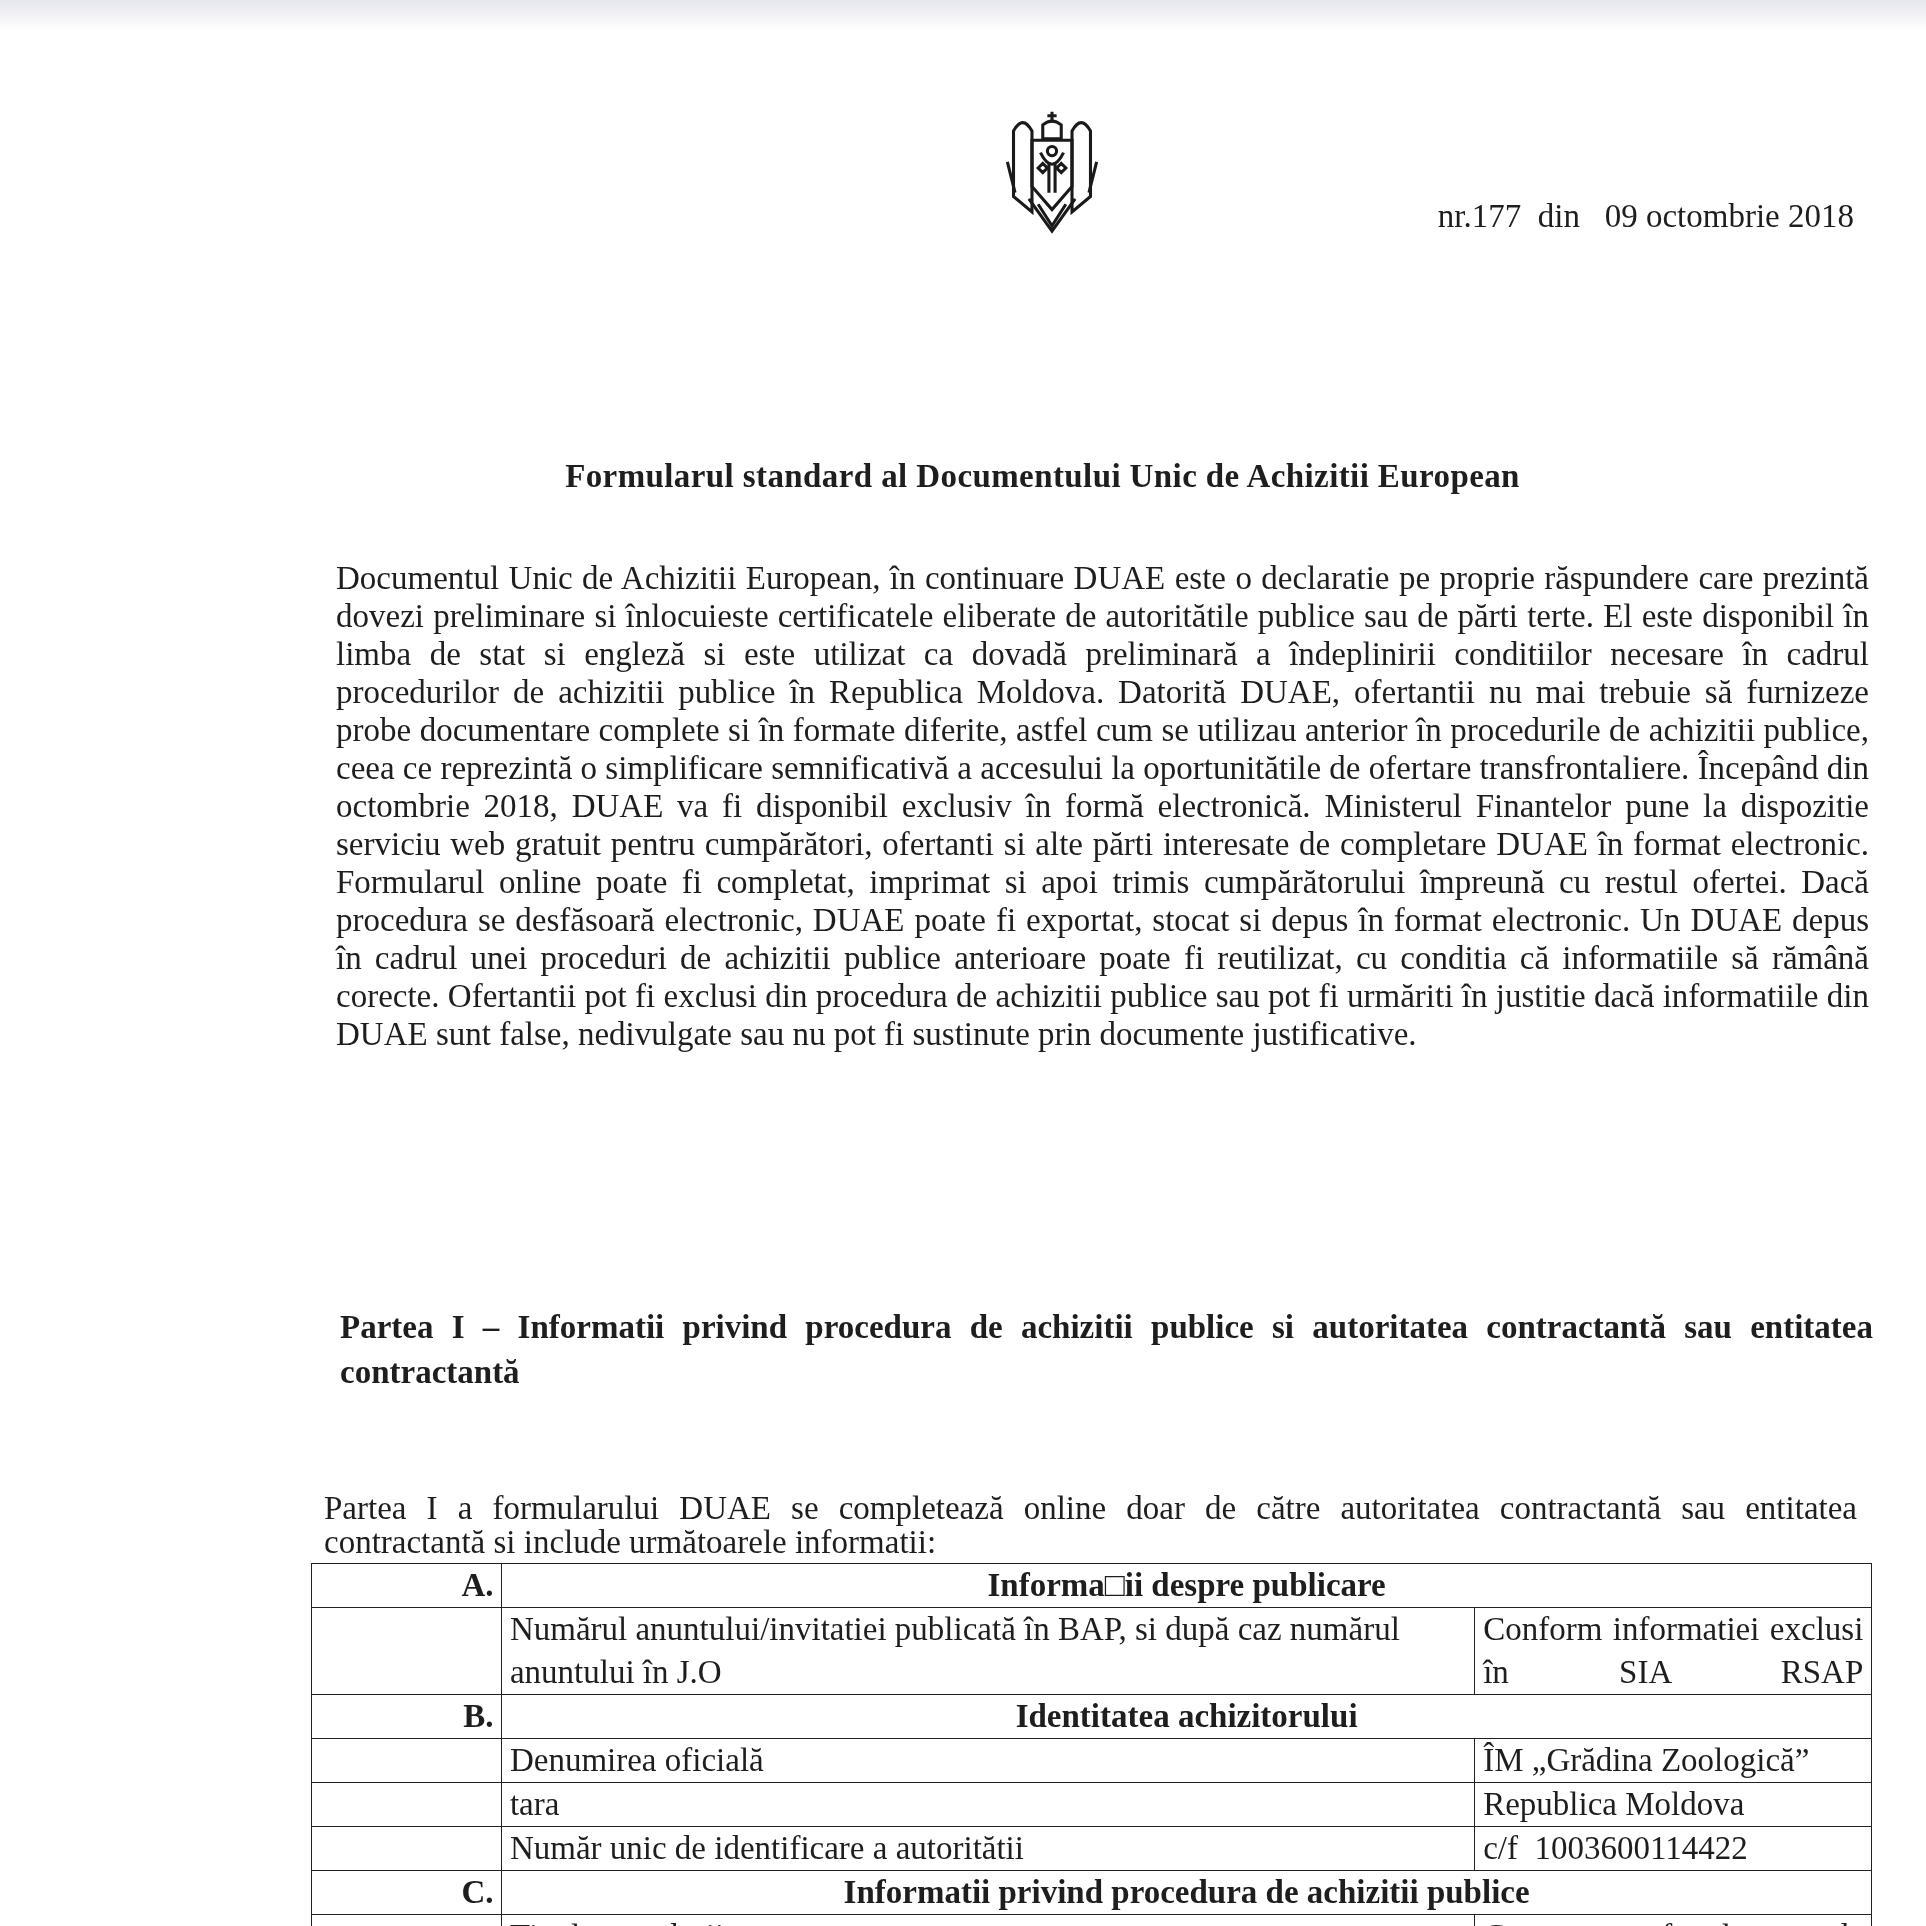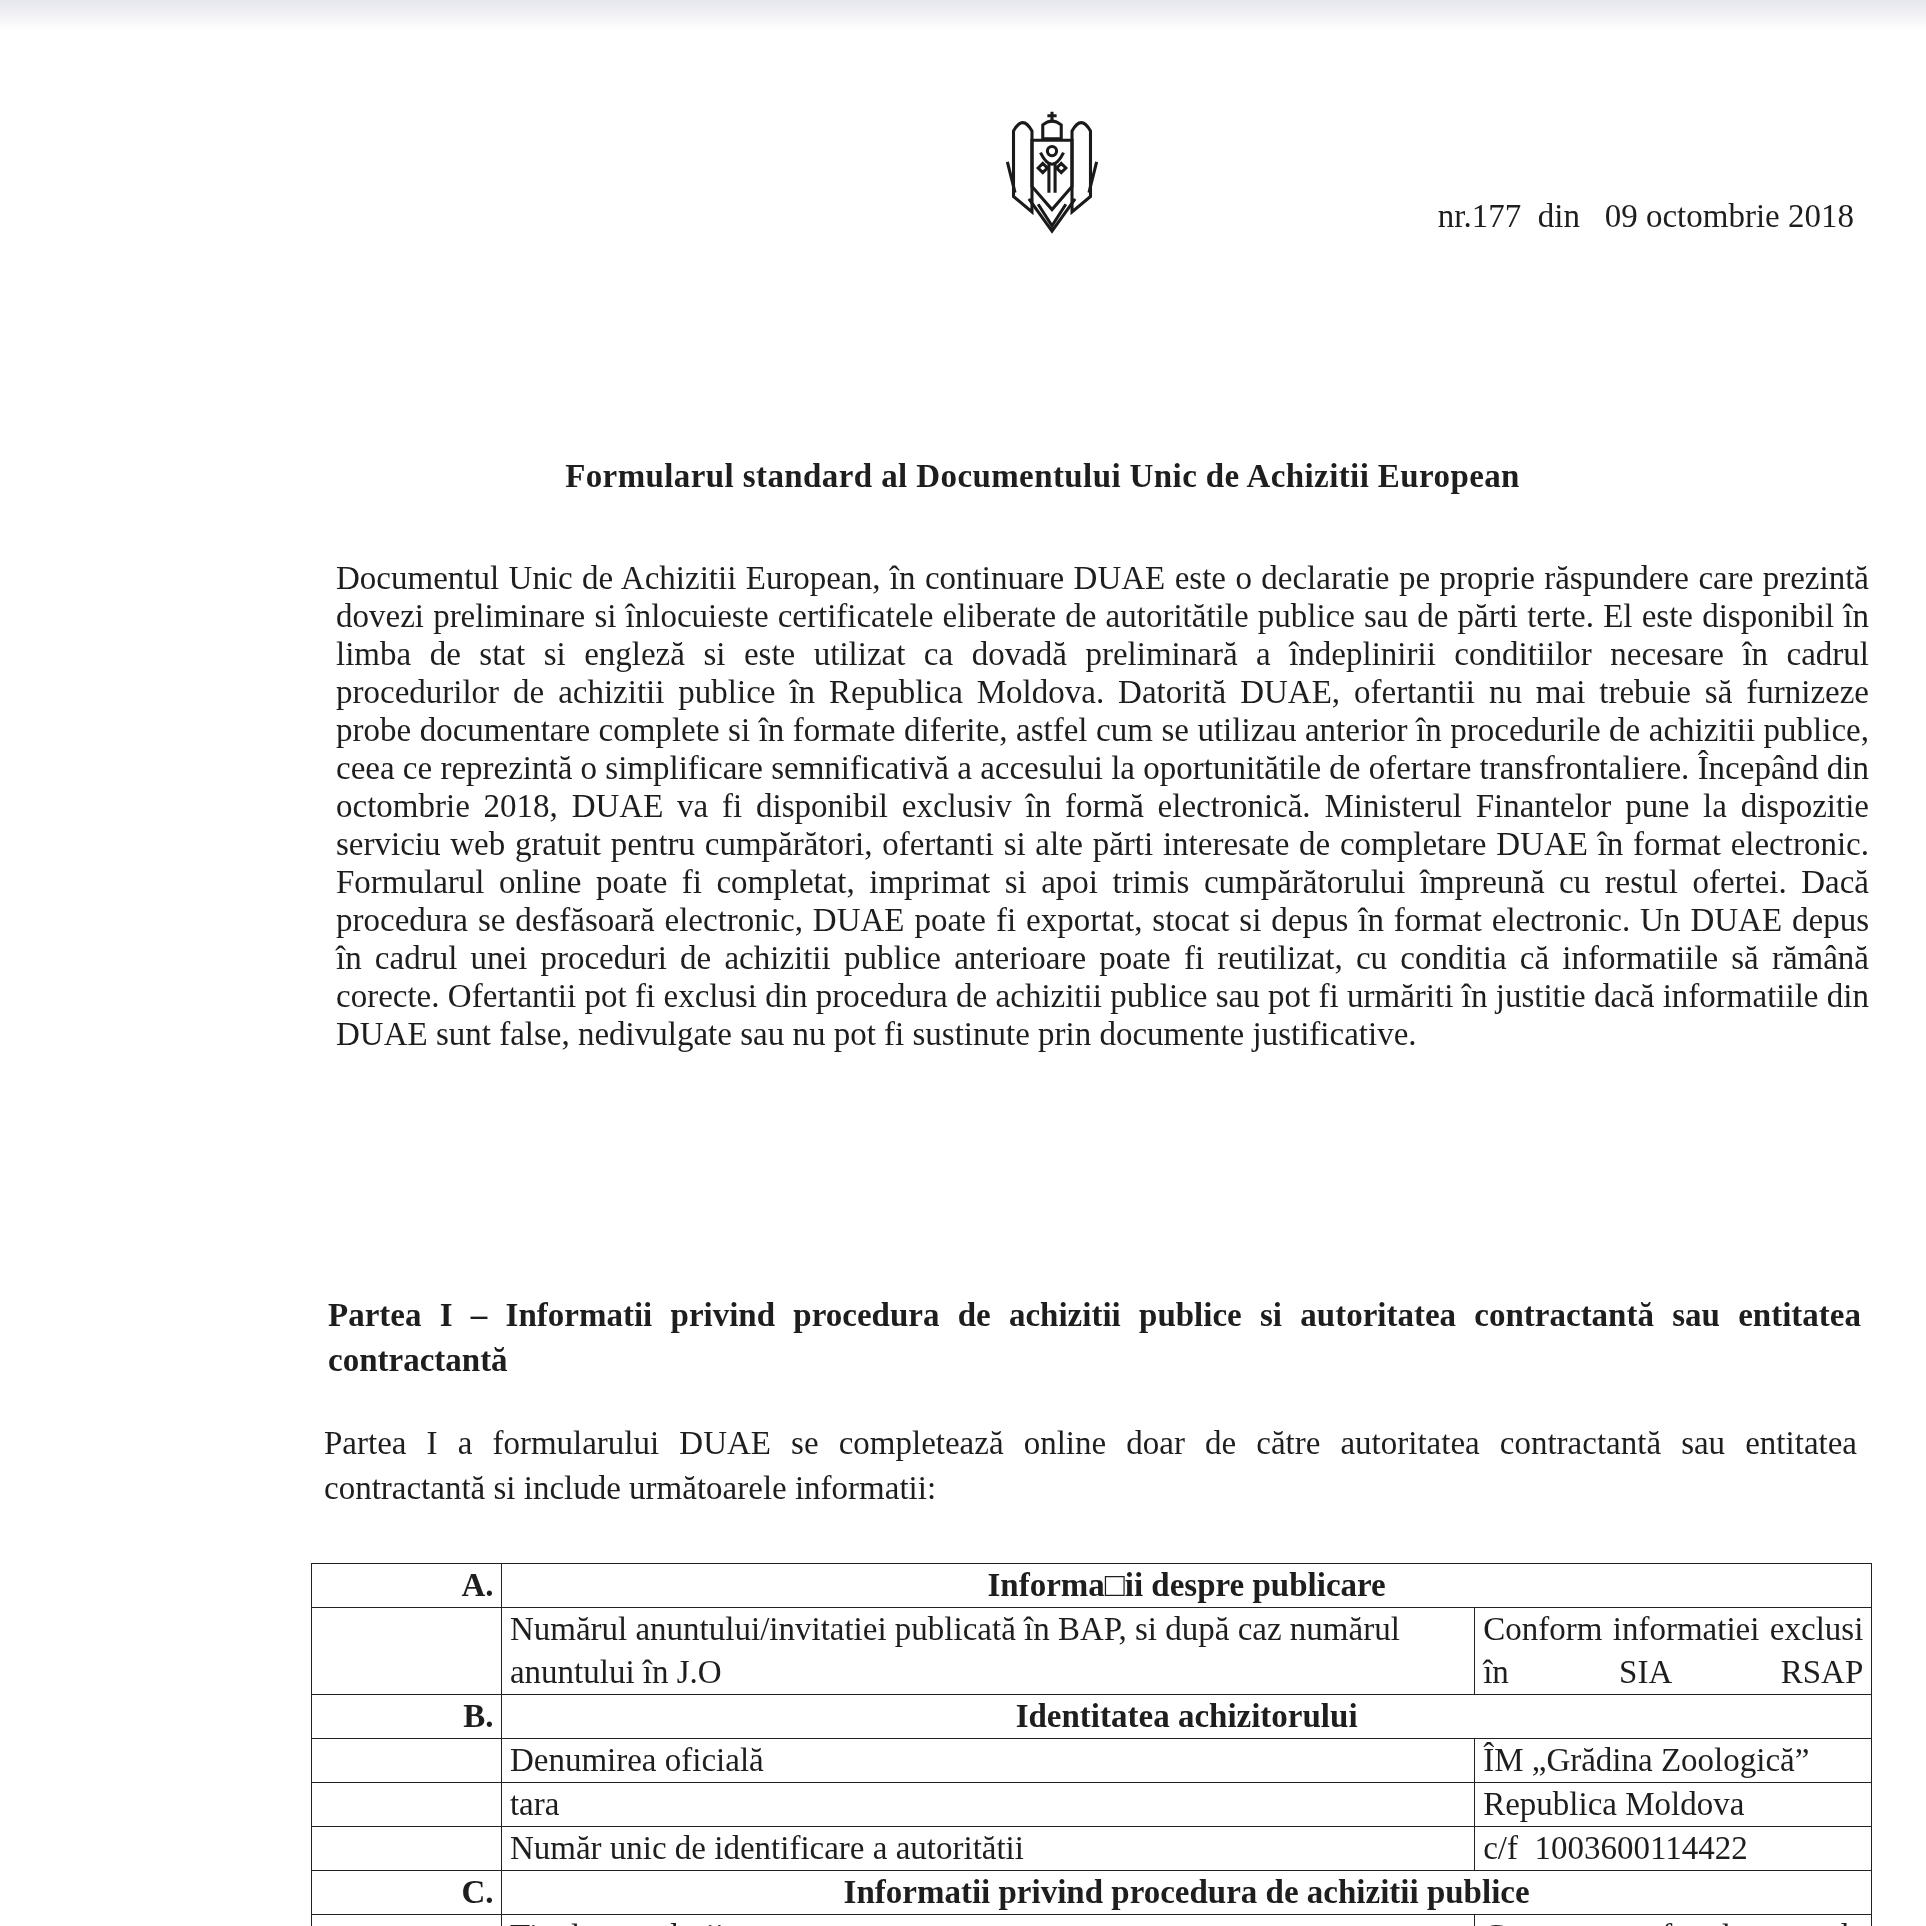--- a/index.html
+++ b/index.html
@@ -20,25 +20,25 @@
   .doc-title {
     position: absolute; left: 0; width: 1954px; top: 458px; text-align: center;
     font-size: 33px; font-weight: bold; letter-spacing: 0.4px; padding-left: 131px; box-sizing: border-box;
   }
   .intro {
     position: absolute; left: 324px; width: 1533px; top: 547px;
     font-size: 33px; line-height: 38px; text-align: justify; margin: 12px;
   }
   .part1-heading {
     position: absolute; left: 324px; width: 1533px; top: 1289px;
-    font-size: 33px; line-height: 45px; font-weight: bold; text-align: justify; margin: 4px;
+    font-size: 33px; line-height: 45px; font-weight: bold; text-align: justify; margin: 16px;
   }
   .part1-desc {
-    position: absolute; left: 324px; width: 1533px; top: 1421px;
-    font-size: 33px; line-height: 45px; text-align: justify; margin: 0;
+    position: absolute; left: 324px; width: 1533px; top: 1491px;
+    font-size: 33px; line-height: 34px; text-align: justify; margin: 0;
   }
   table.info {
     position: absolute; left: 311px; top: 1563px; width: 1561px;
     border-collapse: collapse; font-size: 33px; line-height: 43px;
   }
   table.info td { border: 1.9px solid #222; padding: 0 7.7px; vertical-align: top; }
   td.letter { width: 169px; text-align: right; font-weight: bold; padding-right: 23px; }
   td.sec-title { font-weight: bold; padding-left: 123px; text-align: center; }
   td.label { width: 932px; }
   td.value { width: 370px; }

